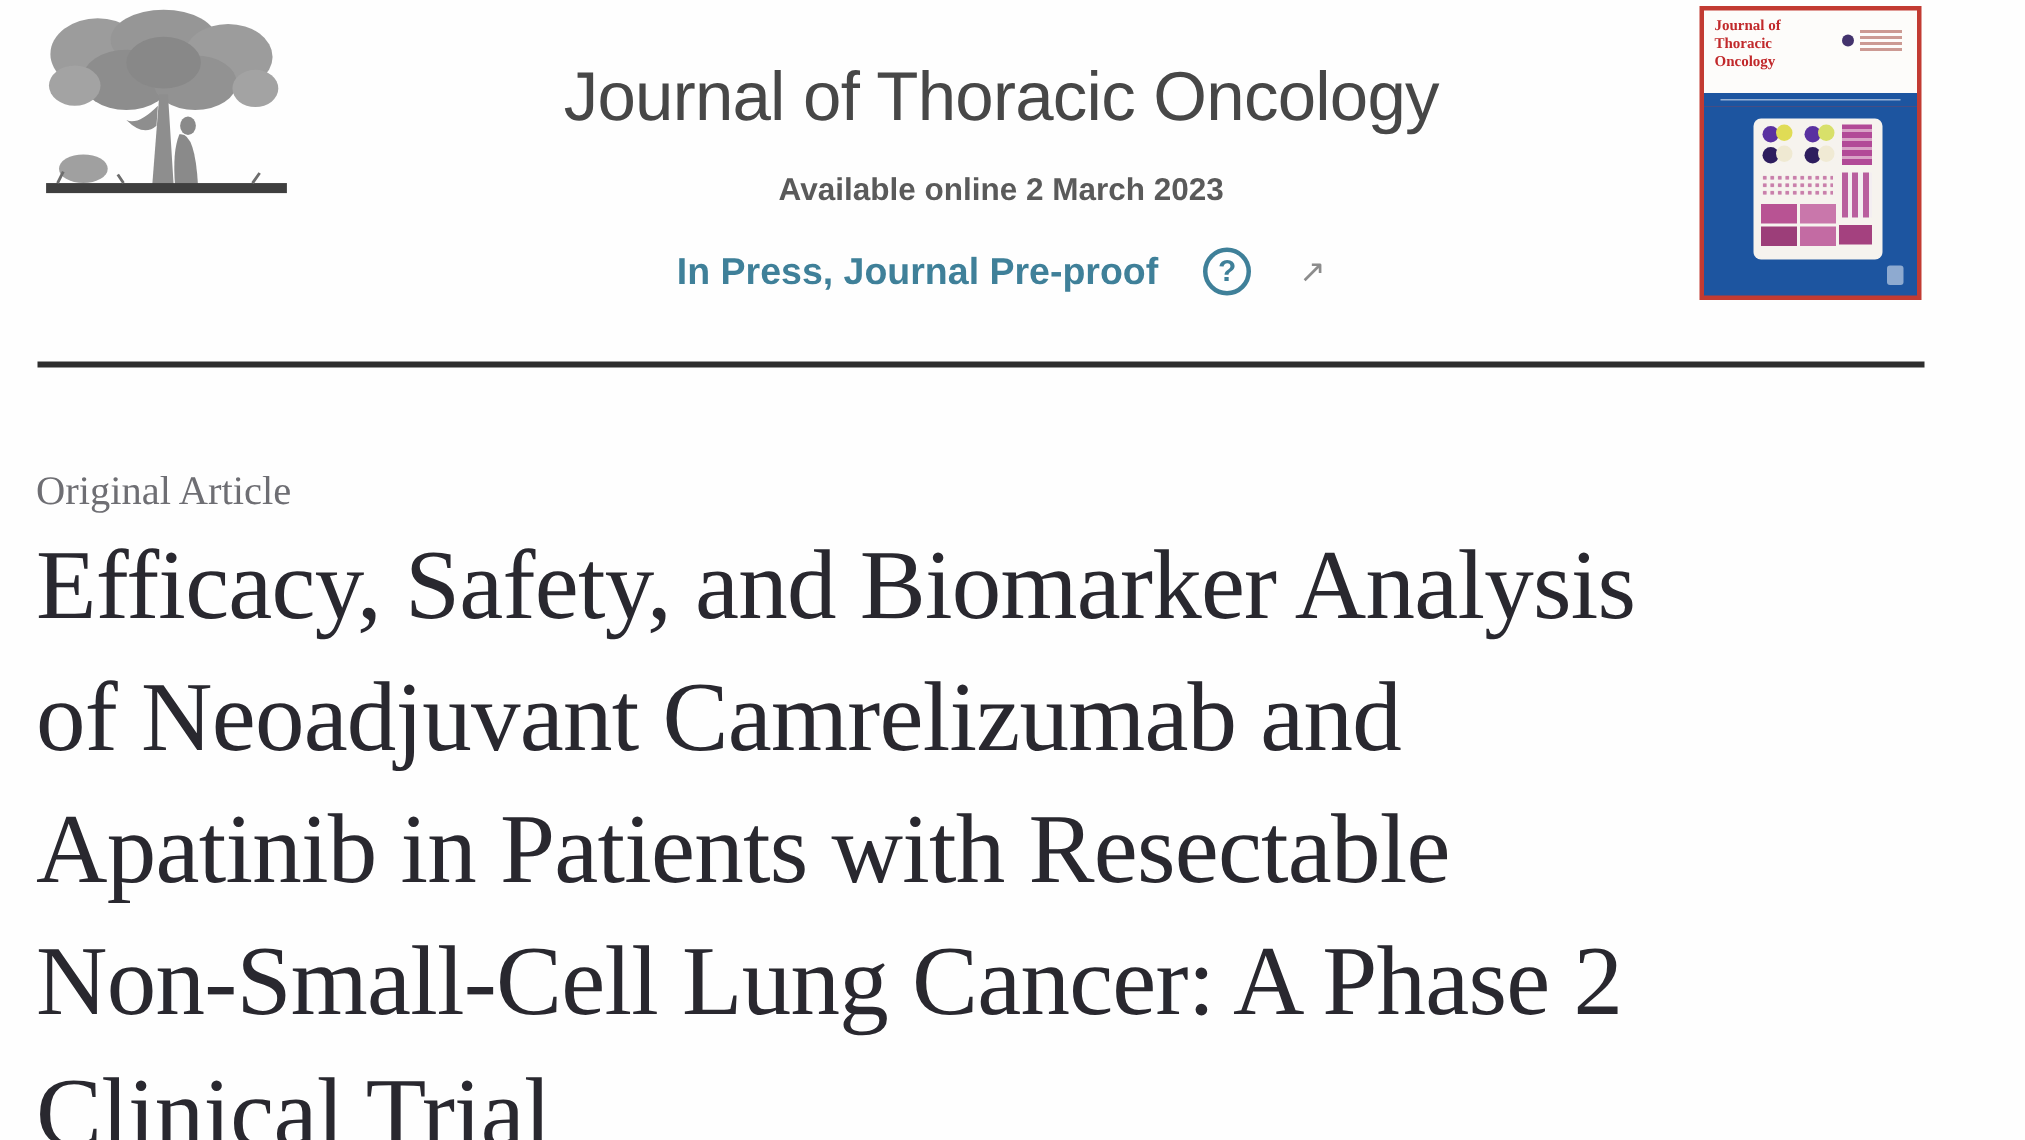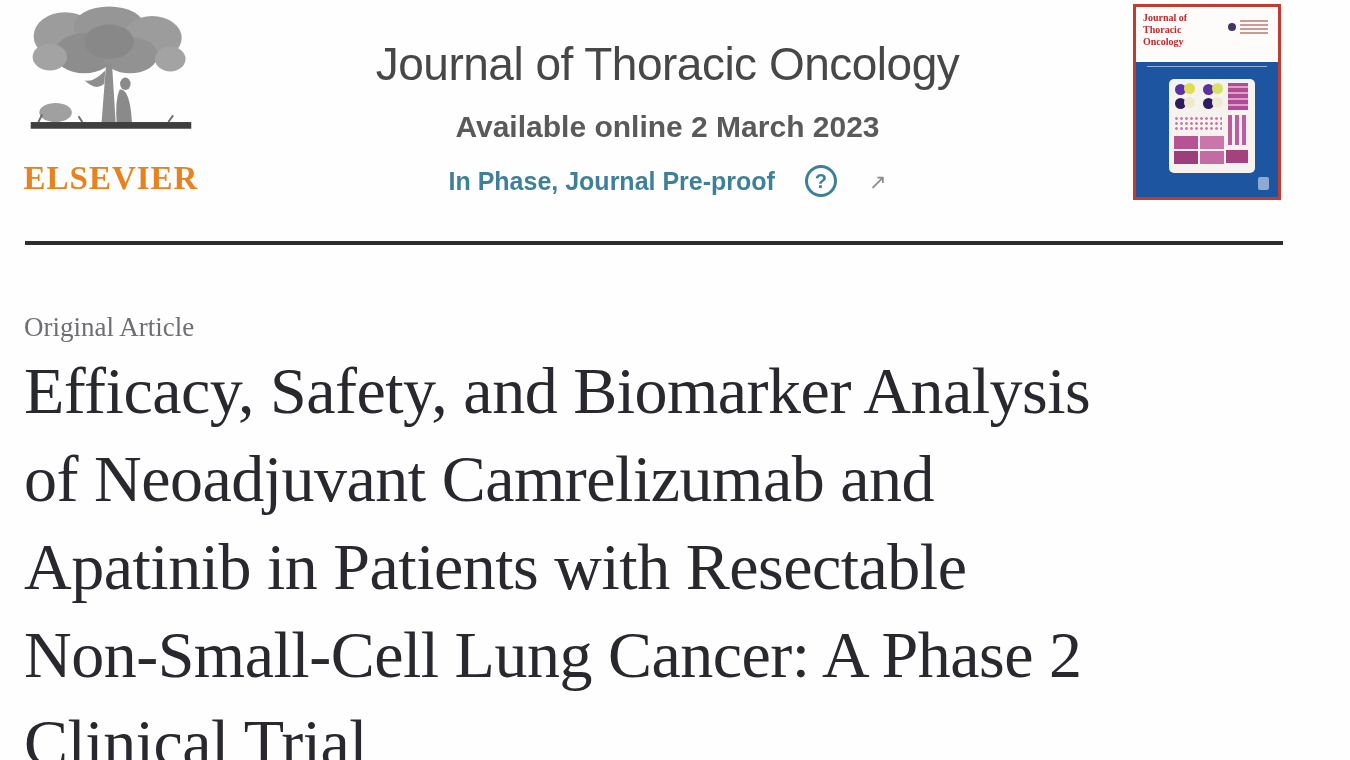--- a/index.html
+++ b/index.html
@@ -27,21 +27,21 @@
 
   .center-col {
     position: absolute; left: 205px; width: 925px; top: 36px;
     text-align: center;
   }
   .journal-title {
     margin: 0; font-size: 46px; line-height: 56px; font-weight: 400;
     color: #474747; letter-spacing: -0.5px;
   }
   .avail {
-    margin-top: 20px; font-size: 30px; line-height: 29px;
+    margin-top: 20px; font-size: 21px; line-height: 29px;
     font-weight: 700; color: #5a5a5a;
   }
   .status-row {
     margin-top: 24px; display: flex; align-items: center; justify-content: center;
   }
   .status-row a { text-decoration: none; cursor: pointer; }
   .inpress, .whats {
     font-size: 25px; font-weight: 700; color: #3f8099;
   }
   .q-icon {
@@ -150,28 +150,27 @@
         <ellipse cx="152" cy="58" rx="16" ry="13" fill="#a3a3a3"></ellipse>
         <ellipse cx="88" cy="40" rx="26" ry="18" fill="#888888"></ellipse>
         <path d="M85,62 L80,126 L95,126 L91,62 Z" fill="#8e8e8e"></path>
         <path d="M84,70 Q70,84 62,80 Q74,92 83,84 Z" fill="#8e8e8e"></path>
         <ellipse cx="105" cy="84" rx="5.5" ry="6.5" fill="#8a8a8a"></ellipse>
         <path d="M99,90 Q110,88 112,126 L96,126 Q94,102 99,90 Z" fill="#8a8a8a"></path>
         <ellipse cx="32" cy="114" rx="17" ry="10" fill="#a0a0a0"></ellipse>
         <rect x="6" y="124" width="168" height="7" fill="#3f3f3f"></rect>
         <path d="M14,124 l4,-8 M150,124 l5,-7 M60,124 l-4,-6" stroke="#6d6d6d" stroke-width="2" fill="none"></path>
       </svg>
-      <div class="elsevier-wordmark">ELSEVIER</div>
     </a>
 
     <div class="center-col">
       <h1 class="journal-title">Journal of Thoracic Oncology</h1>
       <div class="avail">Available online 2 March 2023</div>
       <div class="status-row">
-        <a class="inpress">In Phase, Journal Pre-proof</a>
+        <a class="inpress">In Press, Journal Pre-proof</a>
         <span class="q-icon">?</span>
         <span class="ext-arrow">↗</span>
       </div>
     </div>
 
     <a class="cover">
       <span class="cv-head">
         <span class="cv-title">Journal of
 Thoracic
 Oncology</span>

